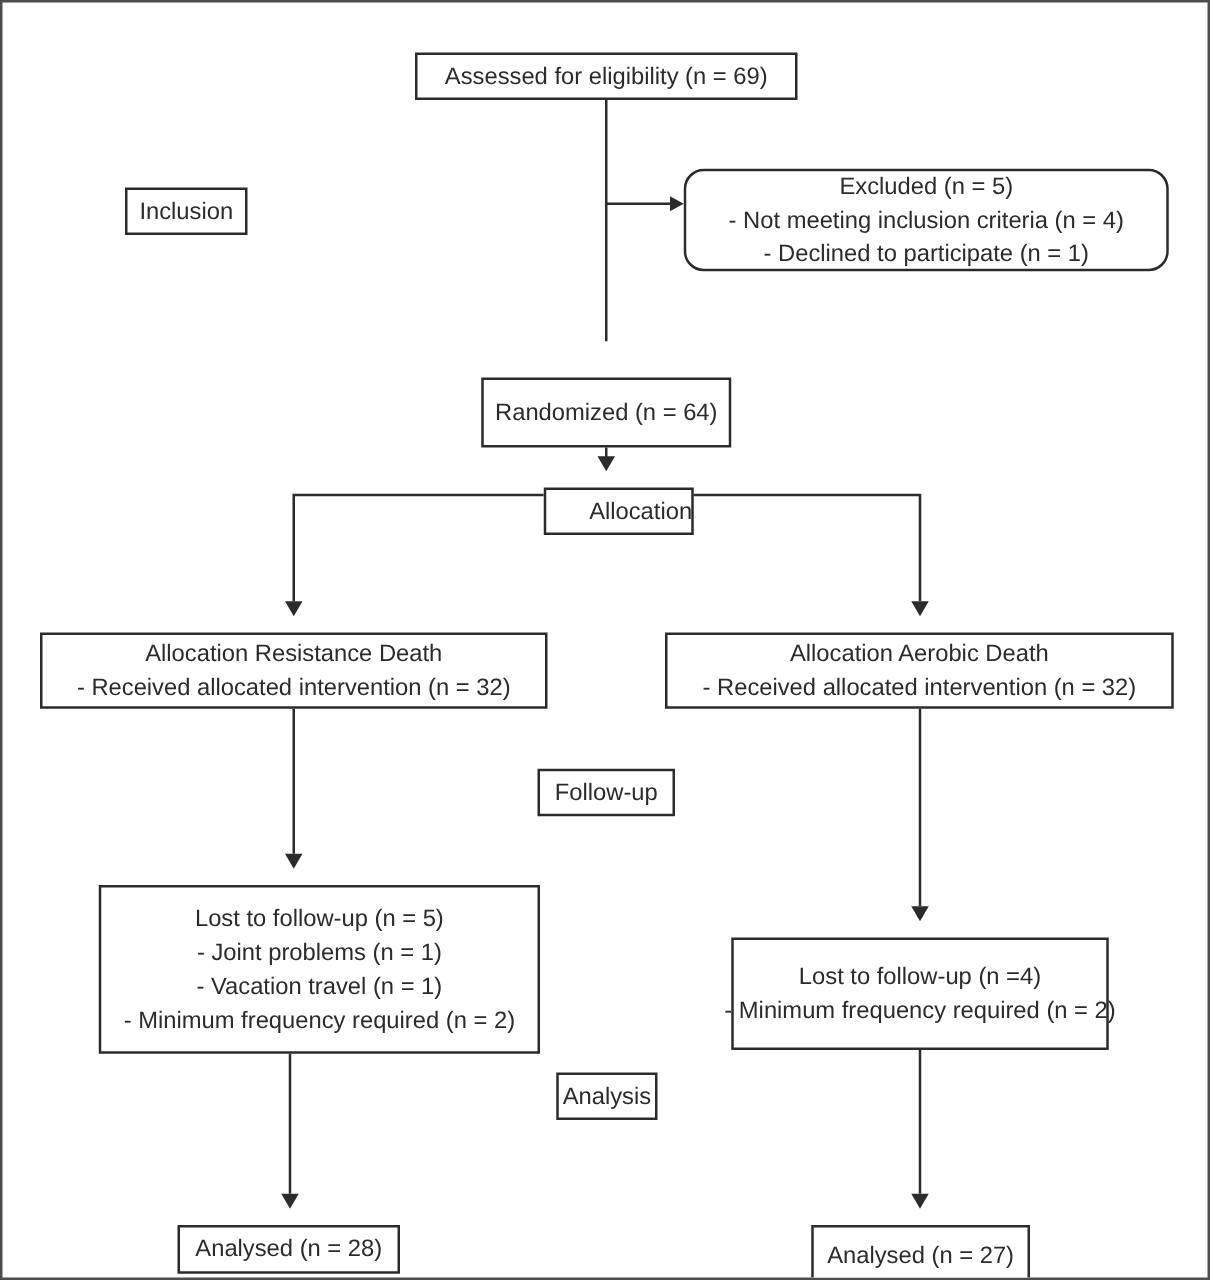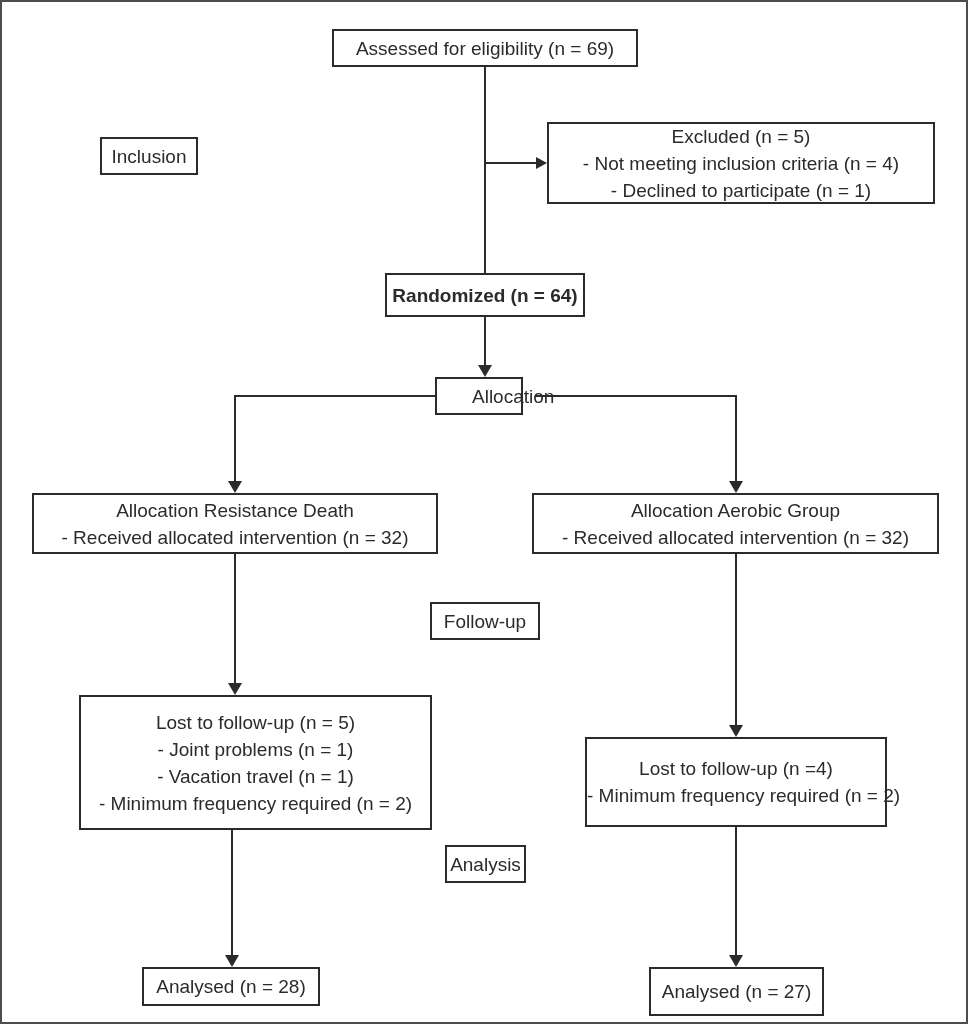--- a/index.html
+++ b/index.html
@@ -26,25 +26,27 @@
     height: 1024px;
     z-index: 0;
   }
   .flow-box {
     position: absolute;
     box-sizing: border-box;
     border: 2px solid #2b2b2b;
     background: #ffffff;
     display: flex;
     flex-direction: column;
+    align-items: center;
     justify-content: center;
     text-align: center;
     font-size: 19px;
     line-height: 27px;
     z-index: 1;
+    margin-top: 13px;
   }
   .flow-box .line { white-space: nowrap; }
 </style>
 </head>
 <body>
 
 <div id="canvas">
 
   <svg id="connectors" viewBox="0 0 968 1024" xmlns="http://www.w3.org/2000/svg">
     <g stroke="#2b2b2b" stroke-width="2" fill="none">
@@ -80,41 +82,41 @@
   </svg>
 
   <div class="flow-box" style="left:330px; top:27px; width:306px; height:38px;">
     <div class="line">Assessed for eligibility (n = 69)</div>
   </div>
 
   <div class="flow-box" style="left:98px; top:135px; width:98px; height:38px;">
     <div class="line">Inclusion</div>
   </div>
 
-  <div class="flow-box" style="left:545px; top:120px; width:388px; height:82px;">
+  <div class="flow-box" style="left:545px; top:120px; width:388px; height:82px;border-radius:16px;">
     <div class="line">Excluded (n = 5)</div>
     <div class="line">- Not meeting inclusion criteria (n = 4)</div>
     <div class="line">- Declined to participate (n = 1)</div>
   </div>
 
-  <div class="flow-box" style="left:383px; top:271px; width:200px; height:44px;font-weight:bold;">
+  <div class="flow-box" style="left:383px; top:287px; width:200px; height:56px;">
     <div class="line">Randomized (n = 64)</div>
   </div>
 
-  <div class="flow-box" style="left:433px; top:375px; width:88px; height:38px;padding-left:35px;">
+  <div class="flow-box" style="left:433px; top:375px; width:120px; height:38px;padding-left:35px;">
     <div class="line">Allocation</div>
   </div>
 
   <div class="flow-box" style="left:30px; top:491px; width:406px; height:61px;">
     <div class="line">Allocation Resistance Death</div>
     <div class="line">- Received allocated intervention (n = 32)</div>
   </div>
 
   <div class="flow-box" style="left:530px; top:491px; width:407px; height:61px;">
-    <div class="line">Allocation Aerobic Group</div>
+    <div class="line">Allocation Aerobic Death</div>
     <div class="line">- Received allocated intervention (n = 32)</div>
   </div>
 
   <div class="flow-box" style="left:428px; top:600px; width:110px; height:38px;">
     <div class="line">Follow-up</div>
   </div>
 
   <div class="flow-box" style="left:77px; top:693px; width:353px; height:135px;">
     <div class="line">Lost to follow-up (n = 5)</div>
     <div class="line">- Joint problems (n = 1)</div>

